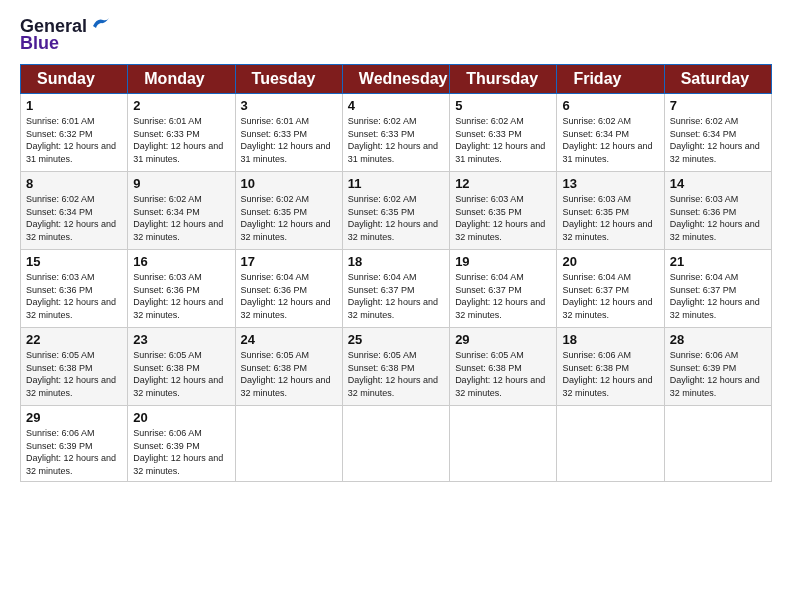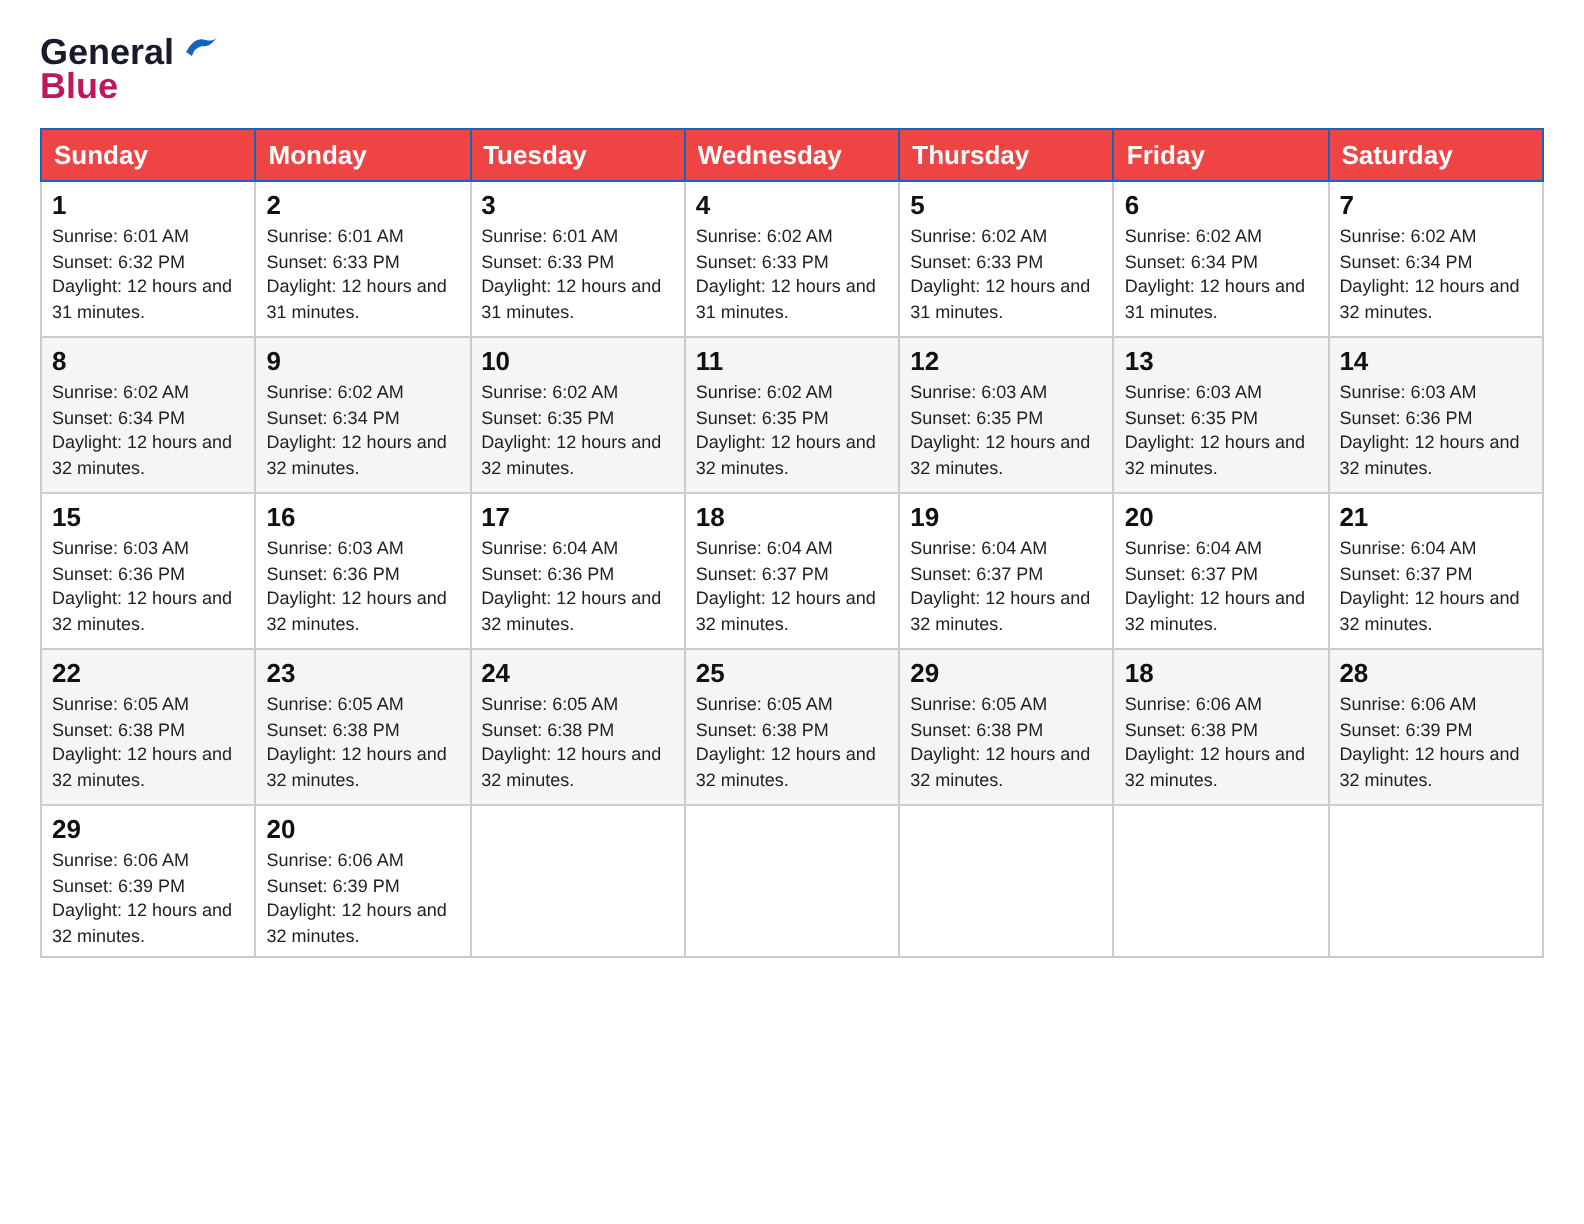--- a/index.html
+++ b/index.html
@@ -40,25 +40,25 @@
     .calendar-subtitle {
       font-size: 14px;
       color: #333;
     }
     .calendar {
       width: 100%;
       border-collapse: collapse;
       table-layout: fixed;
     }
     .calendar th {
-      background-color: #ef4444;
+      background-color: #7f1d1d;
       color: #fff;
       text-align: left;
-      padding: 5px 6px;
-      font-size: 13px;
+      padding: 5px 16px;
+      font-size: 16px;
       font-weight: bold;
       border: 1px solid #1565c0;
     }
     .calendar td {
       border: 1px solid #ccc;
       vertical-align: top;
       padding: 4px 5px;
       font-size: 9.5px;
       color: #222;
       height: 78px;
@@ -94,21 +94,21 @@
 <div class="page">
   <div class="header">
     <div class="logo">
       <div>
         <div style="display:flex;align-items:flex-start;">
           <span class="logo-general" style="font-size:18px;font-weight:bold;color:#1a1a2e;">General</span>
           <svg width="22" height="18" viewBox="0 0 22 18" style="margin-left:2px;">
             <path d="M4 10 Q8 2 14 4 Q18 5 20 2 Q16 8 12 7 Q8 8 7 12Z" fill="#1565c0"></path>
           </svg>
         </div>
-        <span class="logo-blue" style="font-size:18px;font-weight:bold;color:#be185d;display:block;margin-top:-4px;">Blue</span>
+        <span class="logo-blue" style="font-size:18px;font-weight:bold;color:#4c1d95;display:block;margin-top:-4px;">Blue</span>
       </div>
     </div>
     <div class="title-block">
       <div class="calendar-title"></div>
       <div class="calendar-subtitle"></div>
     </div>
   </div>
 
   <table class="calendar">
     <thead>

